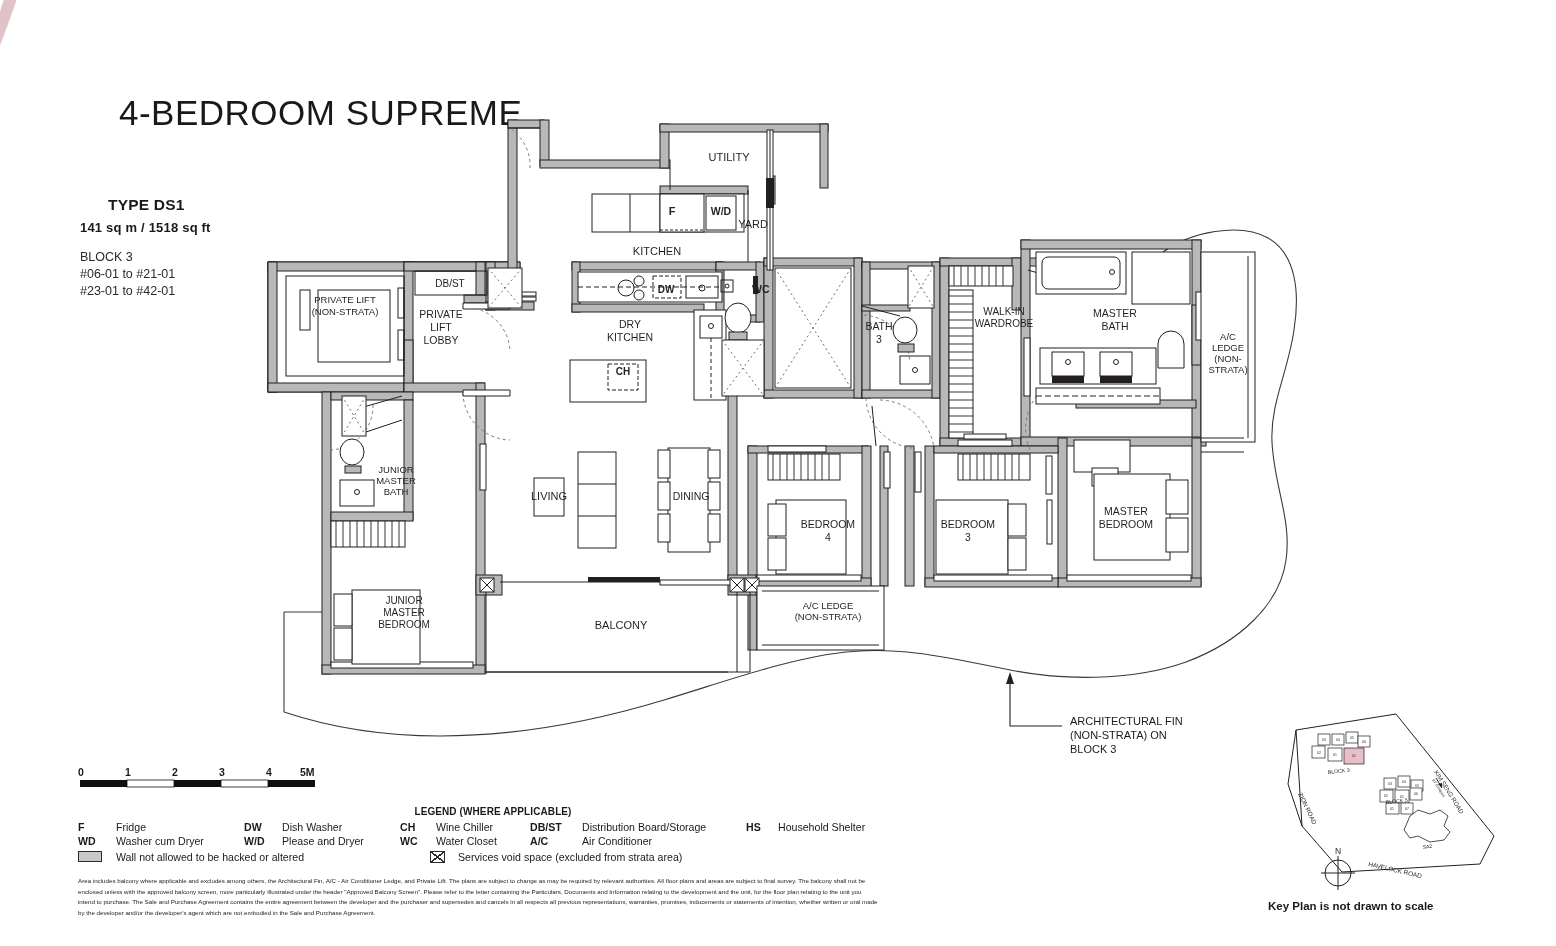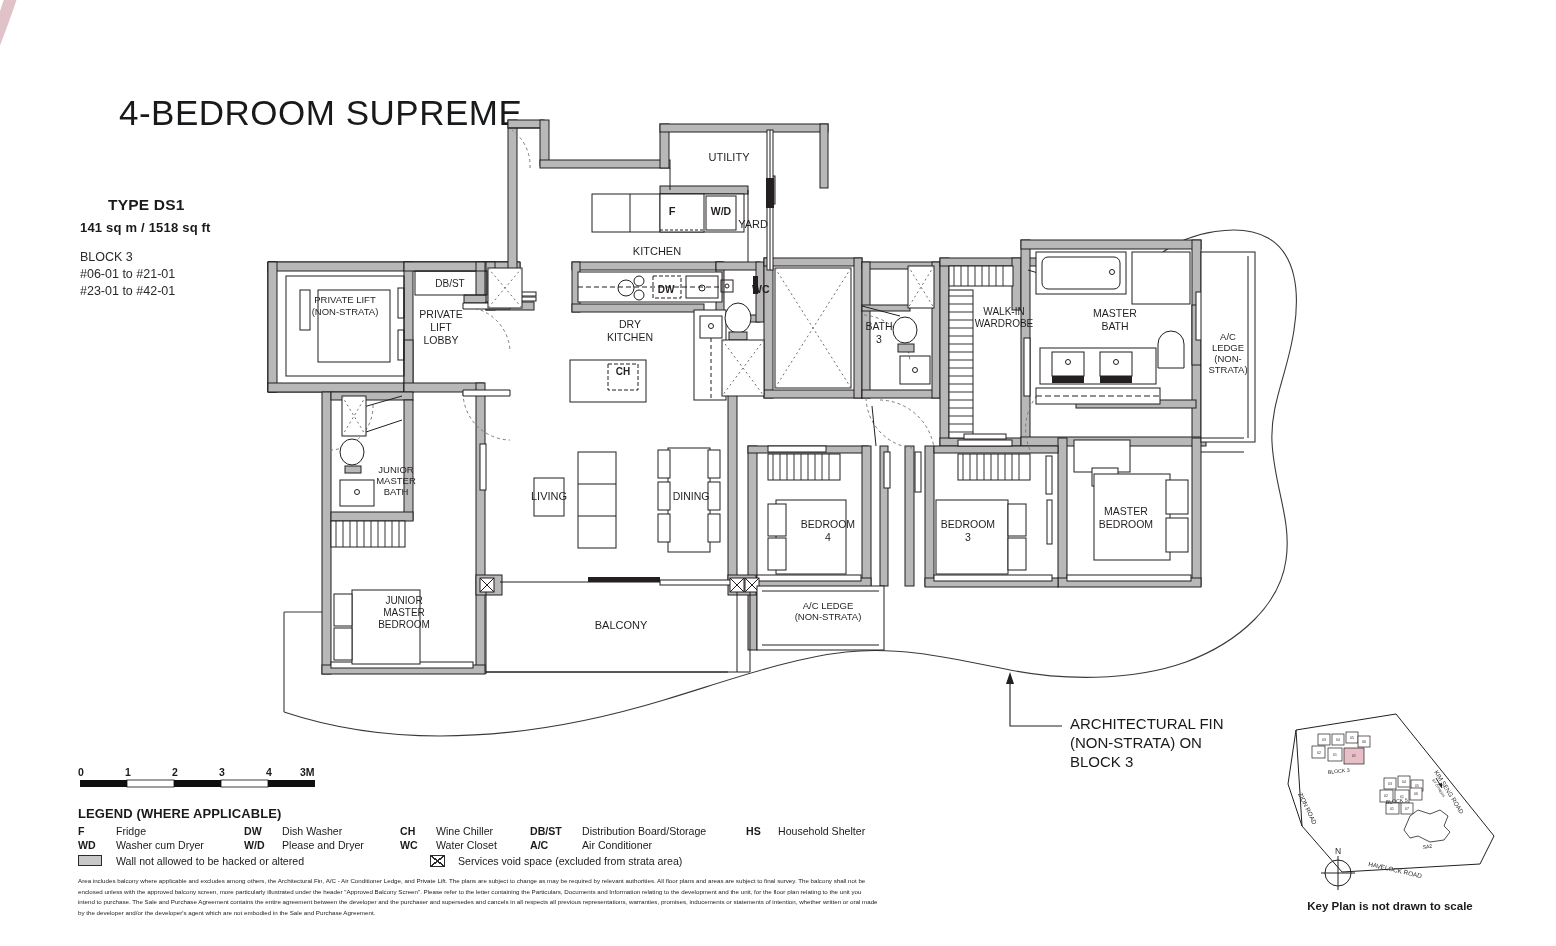--- a/index.html
+++ b/index.html
@@ -21,40 +21,40 @@
 
   
   #plan{position:absolute;left:0;top:0;width:1556px;height:946px;}
 
   
   #scalebar{position:absolute;left:78px;top:766px;width:250px;height:26px;}
   .sb-num{position:absolute;top:0;font-size:10.5px;font-weight:600;}
 
   
   #legend{position:absolute;left:78px;top:806px;width:830px;}
-  #legend-title{font-size:13px;font-weight:bold;letter-spacing:.1px;margin-bottom:4px;}
+  #legend-title{font-size:10px;font-weight:bold;letter-spacing:.1px;margin-bottom:4px;text-align:center;}
   .lg-row{position:relative;height:13.5px;}
   .lg-cell{position:absolute;font-size:10.6px;white-space:nowrap;}
   .lg-key{font-weight:bold;}
   .swatch{display:inline-block;width:22px;height:9px;background:#c8c8c8;border:1px solid #2b2b2b;vertical-align:middle;}
   .voidbox{display:inline-block;width:13px;height:10px;border:1px solid #2b2b2b;position:relative;vertical-align:middle;}
   .voidbox:before,.voidbox:after{content:"";position:absolute;left:0;top:0;width:100%;height:100%;}
   .voidbox:before{background:linear-gradient(to bottom right,transparent 45%,#2b2b2b 45%,#2b2b2b 55%,transparent 55%);}
   .voidbox:after{background:linear-gradient(to bottom left,transparent 45%,#2b2b2b 45%,#2b2b2b 55%,transparent 55%);}
 
   
   #disclaimer{position:absolute;left:78px;top:876px;width:800px;font-size:6.2px;
       line-height:1.72;color:#1c1c1c;text-align:left;}
 
   
-  #fin-note{position:absolute;left:1070px;top:714px;font-size:15px;line-height:1.28;}
+  #fin-note{position:absolute;left:1070px;top:714px;font-size:11px;line-height:1.28;}
 
   
   #keyplan{position:absolute;left:1268px;top:706px;width:240px;height:200px;}
-  #keyplan-caption{position:absolute;left:1268px;top:900px;width:244px;text-align:center;
+  #keyplan-caption{position:absolute;left:1268px;top:900px;width:244px;text-align:left;
       font-size:11.5px;font-weight:600;color:#1a1a1a;}
 </style>
 </head>
 <body>
 
 <div id="corner-deco">
   <svg width="230" height="300" viewBox="0 0 230 300">
     <path d="M0,0 L150,0 C150,70 120,170 58,300 L0,300 Z" fill="#d9b3bb" opacity="0.95"></path>
     <path d="M152,0 C152,72 124,172 62,300 L74,300 C136,172 166,72 166,0 Z" fill="#e2c2c9"></path>
   </svg>
@@ -560,21 +560,21 @@
       <rect x="96" y="14" width="47" height="7" fill="#0f0f0f"></rect>
       <rect x="143" y="14" width="47" height="7" fill="#ffffff" stroke="#0f0f0f" stroke-width="0.8"></rect>
       <rect x="190" y="14" width="47" height="7" fill="#0f0f0f"></rect>
     </g>
   </svg>
   <span class="sb-num" style="left:0px">0</span>
   <span class="sb-num" style="left:47px">1</span>
   <span class="sb-num" style="left:94px">2</span>
   <span class="sb-num" style="left:141px">3</span>
   <span class="sb-num" style="left:188px">4</span>
-  <span class="sb-num" style="left:222px">3M</span>
+  <span class="sb-num" style="left:222px">5M</span>
 </div>
 
 <div id="legend">
   <div id="legend-title">LEGEND (WHERE APPLICABLE)</div>
 
   <div class="lg-row">
     <span class="lg-cell lg-key" style="left:0px">F</span>
     <span class="lg-cell" style="left:38px">Fridge</span>
     <span class="lg-cell lg-key" style="left:166px">DW</span>
     <span class="lg-cell" style="left:204px">Dish Washer</span>

